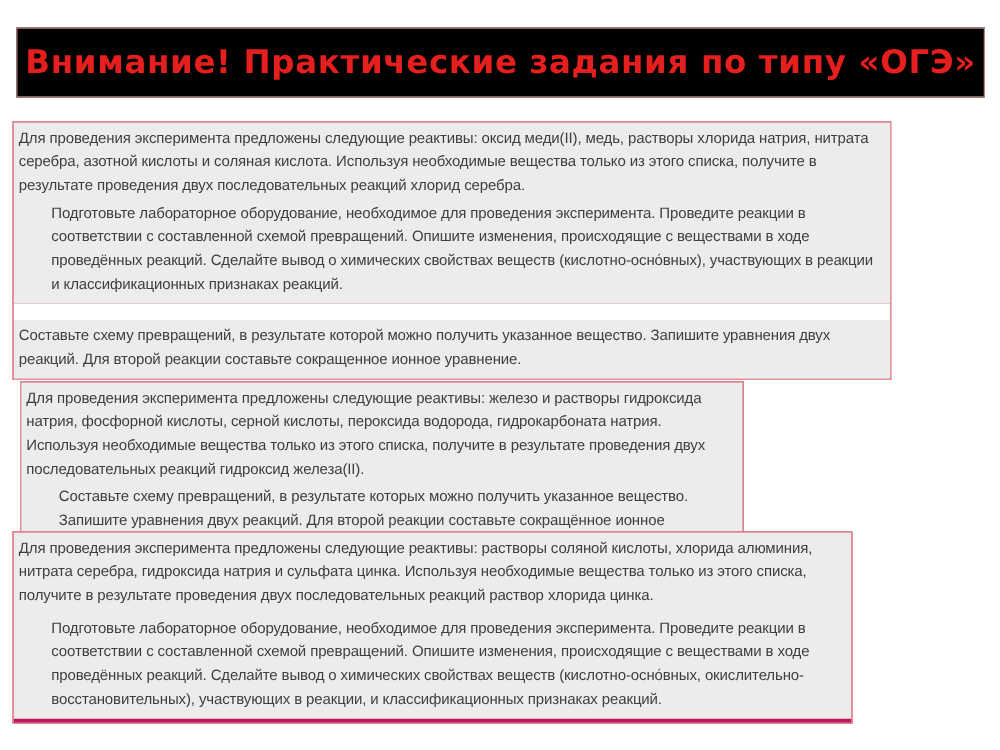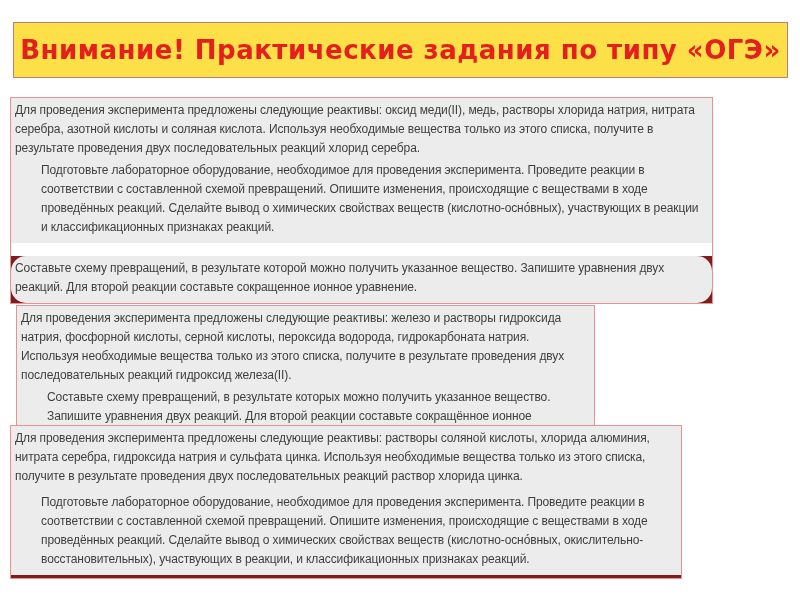--- a/index.html
+++ b/index.html
@@ -12,40 +12,40 @@
     background: var(--page-bg, #ffffff);
     overflow: hidden;
     font-family: "Liberation Sans", sans-serif;
   }
 
   
   .title-box {
     position: absolute;
     left: 13px; top: 22px;
     width: 773px; height: 54px;
-    background: #fde047;
+    background: #000000;
     border: 1px solid var(--title-box-border, #b5807f);
     display: flex;
     align-items: center;
     justify-content: center;
   }
   .title {
     margin: 0;
     font-family: "DejaVu Sans", sans-serif;
     font-size: 26px;
     font-weight: bold;
     letter-spacing: 0.5px;
     color: var(--title-text, #e51e1e);
     white-space: nowrap;
   }
 
   
   .task {
     position: absolute;
-    background: #7f1d1d;
+    background: #be185d;
     border: 1px solid var(--task-box-border, #e59292);
     box-sizing: border-box;
   }
   .task .gray {
     background: var(--task-box-bg, #ececec);
     padding: 3px 6px 6px 4px;
   }
   .para {
     margin: 0;
     font-size: 12px;
@@ -53,21 +53,21 @@
     letter-spacing: -0.1px;
     color: var(--body-text, #3e3e3e);
   }
   .indent { padding-left: 26px; }
   .mt3 { margin-top: 3px; }
   .mt7 { margin-top: 7px; }
   .whitegap { height: 13px; background: #ffffff; }
 
   .task1 { left: 10px; top: 97px;  width: 703px; }
   .task1 .gray-top    { min-height: 129px; }
-  .task1 .gray-bottom { min-height: 28px; border-radius: 15px; }
+  .task1 .gray-bottom { min-height: 28px; }
 
   .task2 { left: 16px; top: 305px; width: 579px; padding-bottom: 6px; }
   .task2 .gray { min-height: 92px; }
 
   .task3 { left: 10px; top: 425px; width: 672px; padding-bottom: 3px; }
   .task3 .gray { min-height: 135px; }
 </style>
 </head>
 <body>
 

